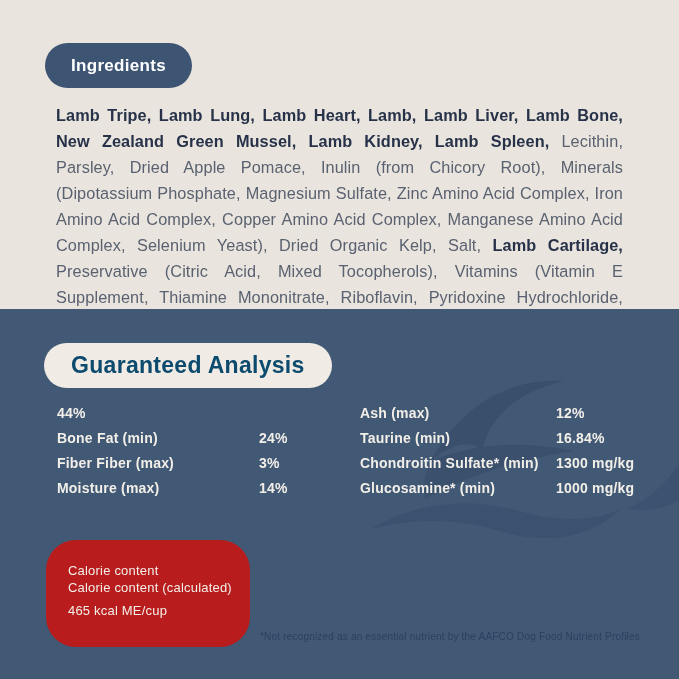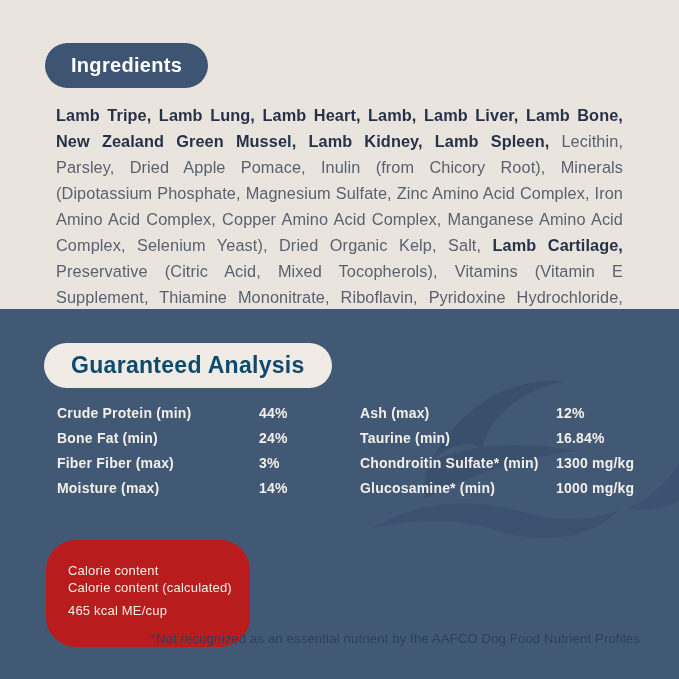--- a/index.html
+++ b/index.html
@@ -16,21 +16,21 @@
     background: #e9e5de;
     box-sizing: border-box;
     position: relative;
   }
   .pill-dark {
     display: inline-block;
     margin: 43px 0 0 45px;
     background: #3e5473;
     color: #ffffff;
     font-weight: 700;
-    font-size: 20px;
+    font-size: 17px;
     line-height: 45px;
     padding: 0 26px;
     border-radius: 23px;
     letter-spacing: 0.3px;
   }
   .ingredients-text {
     margin: 14px 56px 0 56px;
     text-align: justify;
     font-size: 16.3px;
     line-height: 26px;
@@ -97,21 +97,21 @@
     font-size: 13px;
     line-height: 17px;
     font-weight: 500;
     letter-spacing: 0.2px;
   }
   .cal-gap { height: 6px; }
 
   .footnote {
     position: absolute;
     right: 39px; top: 322px;
-    font-size: 13px;
+    font-size: 10px;
     letter-spacing: 0.2px;
     color: #2b4060;
   }
 </style>
 </head>
 <body>
 
 <div class="sec-ingredients">
   <div class="pill-dark">Ingredients</div>
 
@@ -131,21 +131,20 @@
 
     <path d="M268 150 C290 140 308 124 320 104 L320 142 C303 150 286 153 268 150 Z" fill="#3b506f" fill-opacity="0.8"></path>
   </svg>
 
   <div class="pill-light">Guaranteed Analysis</div>
 
   
   <div class="ga-table">
     <div class="ga-col-a">
       <div class="ga-row">
-        <span class="ga-label">Crude Protein (min)</span>
         <span class="ga-value">44%</span>
       </div>
       <div class="ga-row">
         <span class="ga-label">Bone Fat (min)</span>
         <span class="ga-value">24%</span>
       </div>
       <div class="ga-row">
         <span class="ga-label">Fiber Fiber (max)</span>
         <span class="ga-value">3%</span>
       </div>

